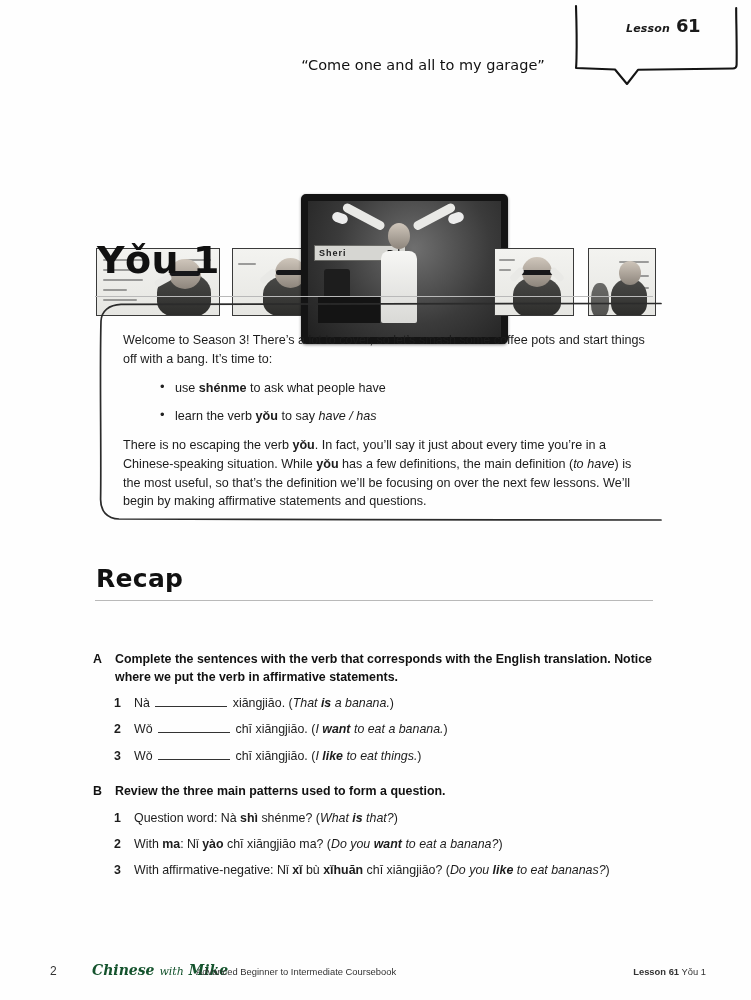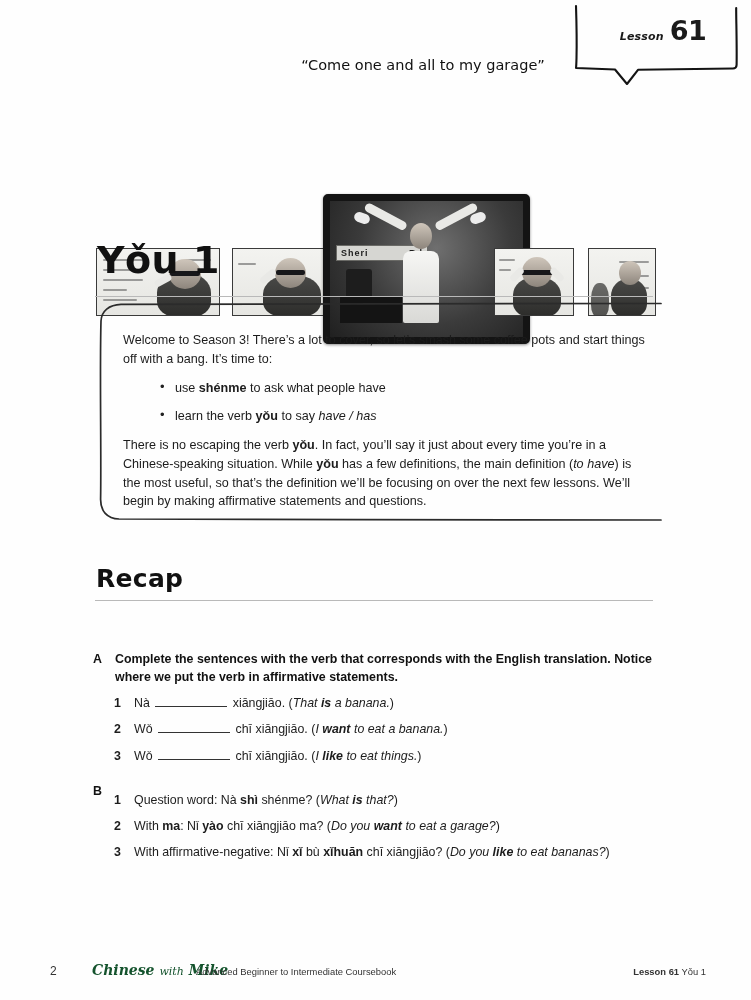--- a/index.html
+++ b/index.html
@@ -16,21 +16,21 @@
   .lesson-bubble{
     position:absolute;left:583px;top:4px;width:162px;height:56px;
   }
   .lesson-bubble svg{position:absolute;left:-8px;top:0;overflow:visible;}
   .lesson-bubble .lbl{
     position:absolute;left:10px;top:11px;width:140px;text-align:center;
     font-family:"DejaVu Sans","Liberation Sans",sans-serif;
     font-weight:bold;letter-spacing:.2px;white-space:nowrap;
   }
   .lesson-bubble .lbl .word{font-size:11px;font-style:italic;}
-  .lesson-bubble .lbl .num{font-size:27px;font-weight:bold;letter-spacing:-.5px;}
+  .lesson-bubble .lbl .num{font-size:18px;font-weight:bold;letter-spacing:-.5px;}
 
   
   .quote{
     position:absolute;left:293px;top:57px;width:260px;text-align:center;
     font-family:"DejaVu Sans","Liberation Sans",sans-serif;
     font-size:14.5px;font-weight:normal;color:#111;white-space:nowrap;
   }
 
   
   .strip{position:absolute;left:0;top:96px;width:751px;height:142px;}
@@ -40,21 +40,21 @@
   }
   .frame .scene{position:absolute;inset:0;}
   .frame.f1{left:96px;top:152px;width:122px;height:66px;}
   .frame.f2{left:232px;top:152px;width:98px;height:66px;}
   .frame.f4{left:494px;top:152px;width:78px;height:66px;}
   .frame.f5{left:588px;top:152px;width:66px;height:66px;}
 
   .hero{
     position:absolute;left:301px;top:98px;width:193px;height:136px;
     background:#1b1b1b;border:7px solid #141414;border-radius:5px;
-    box-shadow:0 1px 3px rgba(0,0,0,.45);overflow:hidden;margin-left:22px;
+    box-shadow:0 1px 3px rgba(0,0,0,.45);overflow:hidden;
   }
   .hero .scene{position:absolute;inset:0;}
 
   
   .ph-board{
     background:
       linear-gradient(180deg,#f3f3f0 0%,#e6e6e2 100%);
   }
   .ph-dark{
     background:
@@ -296,29 +296,30 @@
       <li>
         <span class="n">3</span>
         <span>Wǒ </span><span class="blank"></span><span> chī xiāngjiāo. (</span><i>I </i><i><b>like</b></i><i> to eat things.</i><span>)</span>
       </li>
     </ul>
   </div>
 
   <div class="ex b">
     <div class="ex-head">
       <span class="ex-letter">B</span>
+      <span>Review the three main patterns used to form a question.</span>
     </div>
     <ul class="ex-items">
       <li>
         <span class="n">1</span>
         <span>Question word: Nà </span><b>shì</b><span> shénme? (</span><i>What </i><i><b>is</b></i><i> that?</i><span>)</span>
       </li>
       <li>
         <span class="n">2</span>
-        <span>With </span><b>ma</b><span>: Nǐ </span><b>yào</b><span> chī xiāngjiāo ma? (</span><i>Do you </i><i><b>want</b></i><i> to eat a garage?</i><span>)</span>
+        <span>With </span><b>ma</b><span>: Nǐ </span><b>yào</b><span> chī xiāngjiāo ma? (</span><i>Do you </i><i><b>want</b></i><i> to eat a banana?</i><span>)</span>
       </li>
       <li>
         <span class="n">3</span>
         <span>With affirmative-negative: Nǐ </span><b>xǐ</b><span> bù </span><b>xǐhuān</b><span> chī xiāngjiāo? (</span><i>Do you </i><i><b>like</b></i><i> to eat bananas?</i><span>)</span>
       </li>
     </ul>
   </div>
 
   <div class="footer">
     <div class="pg">2</div>

